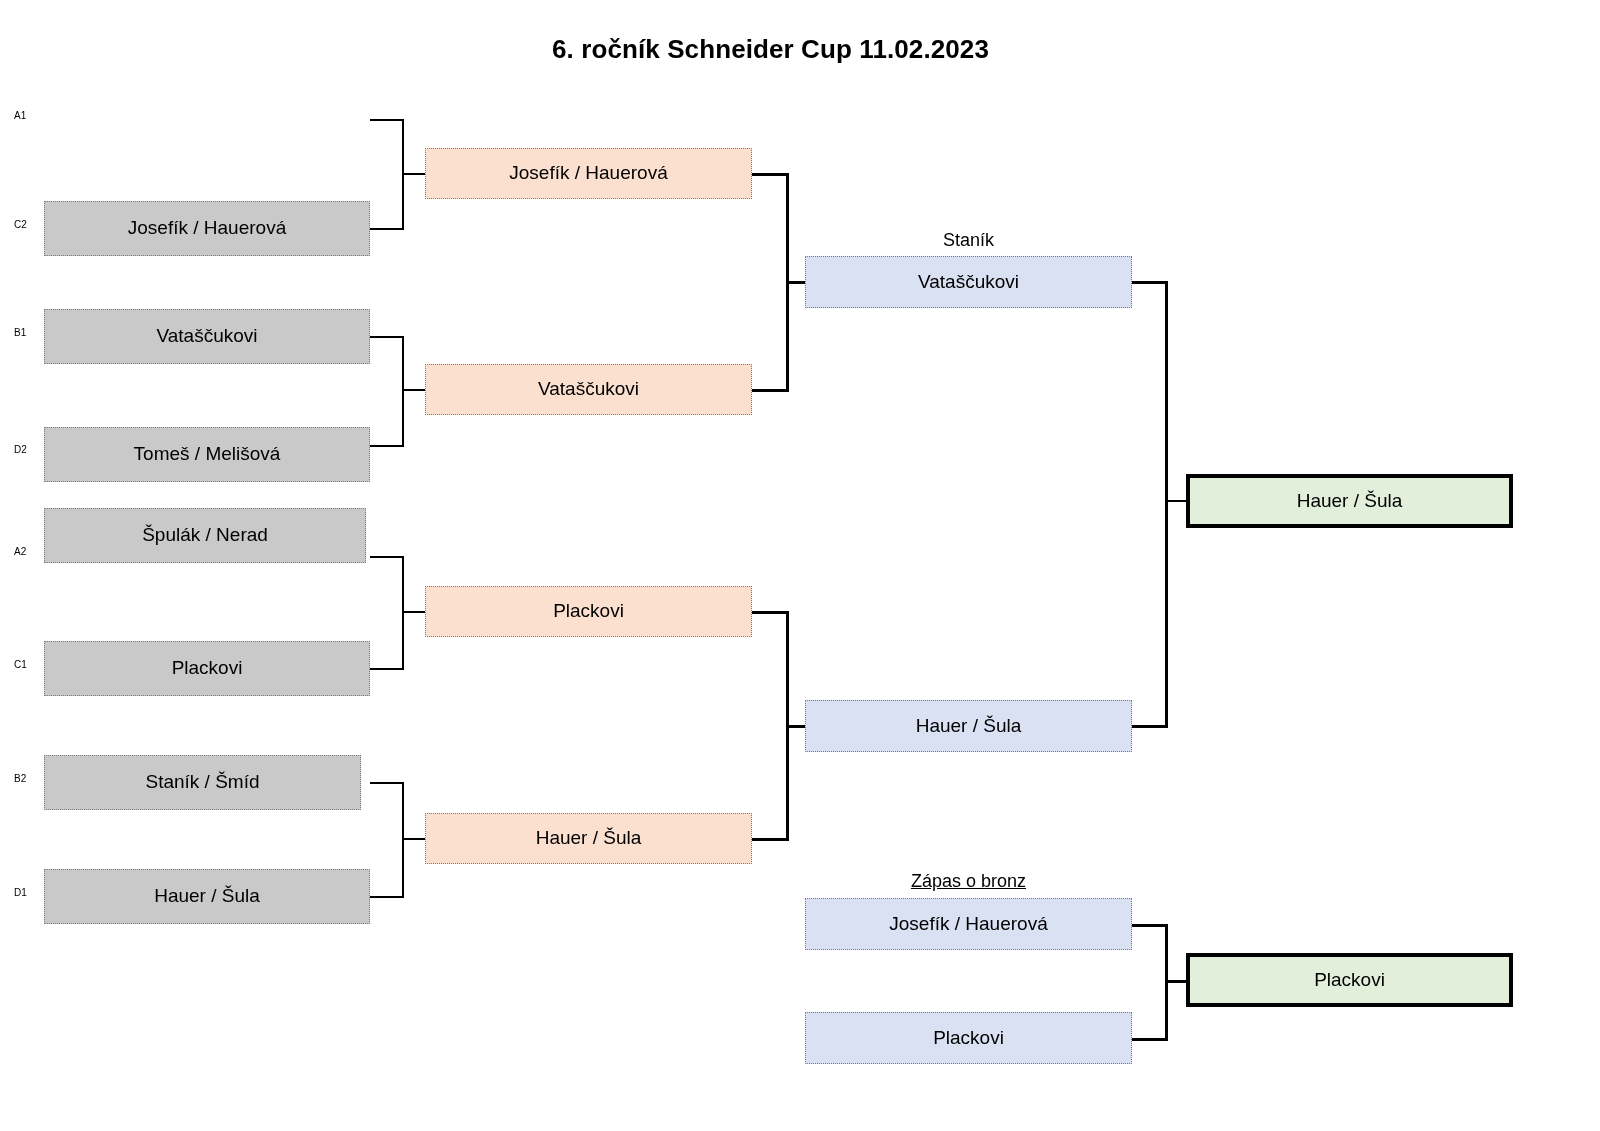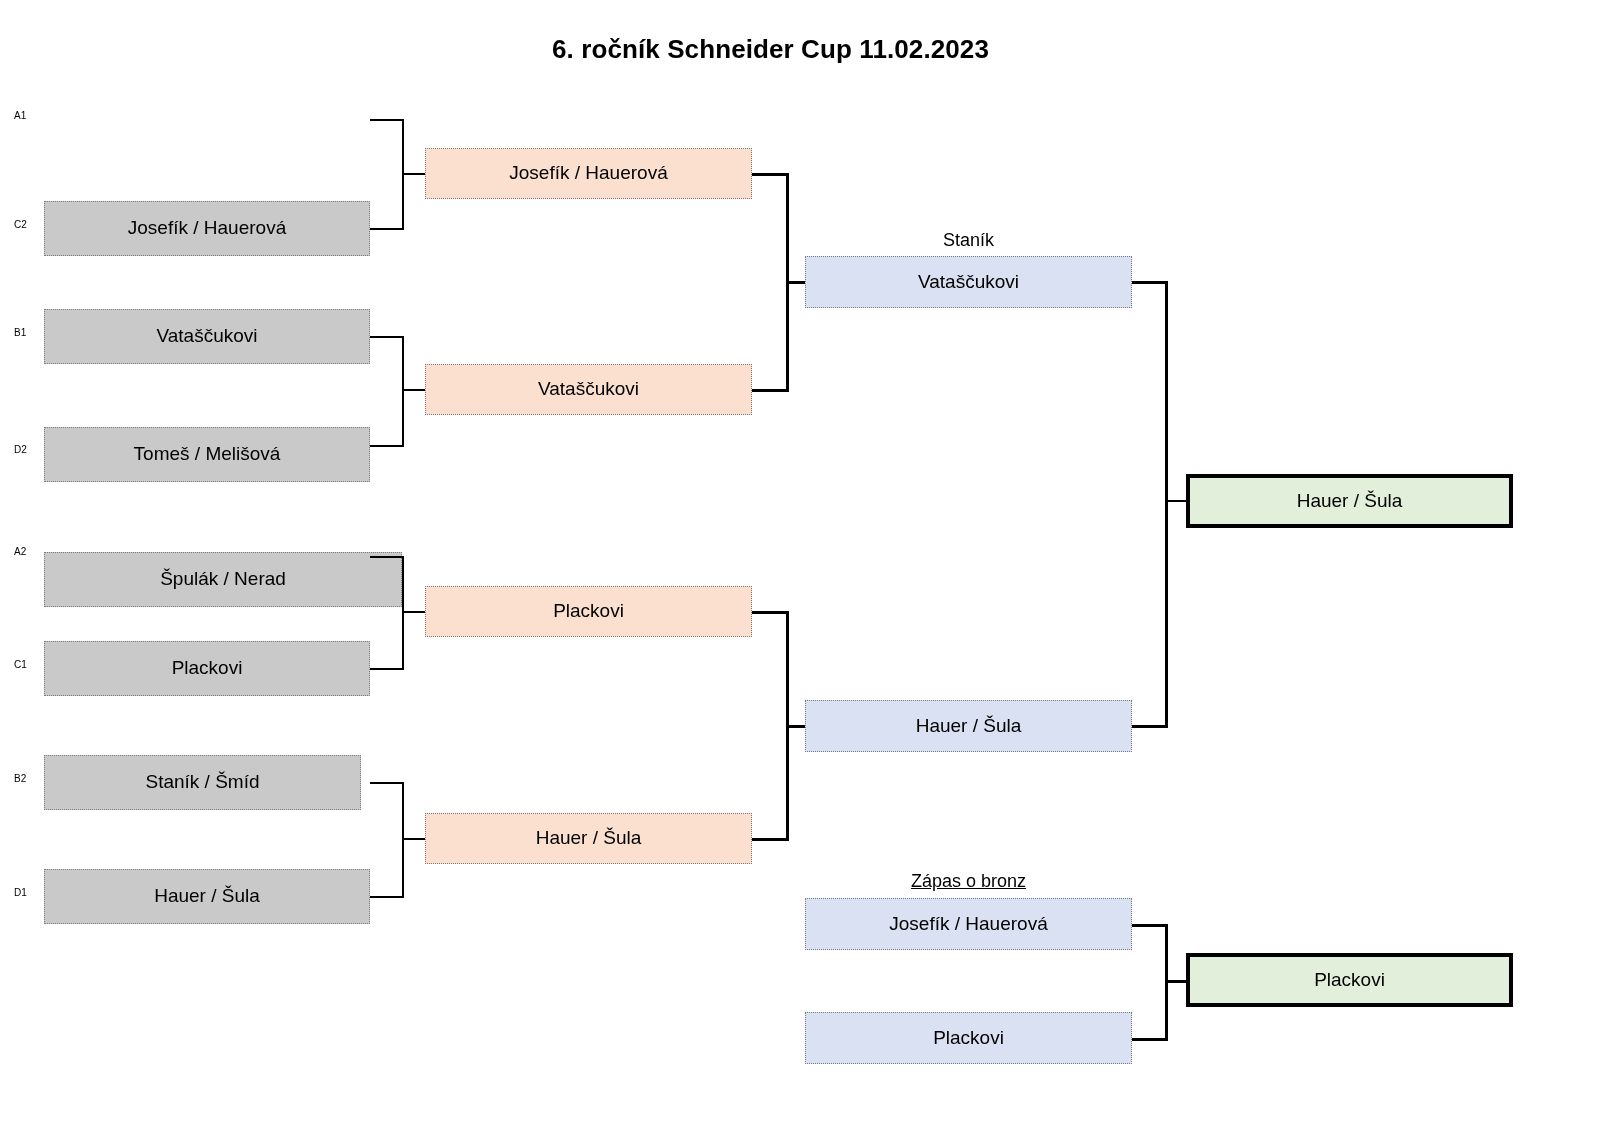--- a/index.html
+++ b/index.html
@@ -88,21 +88,21 @@
   <div class="seed" style="left:14px; top:327px;">B1</div>
   <div class="seed" style="left:14px; top:444px;">D2</div>
   <div class="seed" style="left:14px; top:546px;">A2</div>
   <div class="seed" style="left:14px; top:659px;">C1</div>
   <div class="seed" style="left:14px; top:773px;">B2</div>
   <div class="seed" style="left:14px; top:887px;">D1</div>
 
   <div class="box r1" style="left:44px; top:201px; width:326px; height:55px;">Josefík / Hauerová</div>
   <div class="box r1" style="left:44px; top:309px; width:326px; height:55px;">Vataščukovi</div>
   <div class="box r1" style="left:44px; top:427px; width:326px; height:55px;">Tomeš / Melišová</div>
-  <div class="box r1" style="left:44px; top:552px; width:358px; height:55px;">Špulák / Nerad</div>
+  <div class="box r1" style="left:44px; top:508px; width:322px; height:55px;">Špulák / Nerad</div>
   <div class="box r1" style="left:44px; top:641px; width:326px; height:55px;">Plackovi</div>
   <div class="box r1" style="left:44px; top:755px; width:317px; height:55px;">Staník / Šmíd</div>
   <div class="box r1" style="left:44px; top:869px; width:326px; height:55px;">Hauer / Šula</div>
 
   <div class="ln h" style="left:370px; top:119px; width:34px;"></div>
   <div class="ln h" style="left:370px; top:228px; width:34px;"></div>
   <div class="ln v" style="left:402px; top:119px; height:110px;"></div>
   <div class="ln h" style="left:402px; top:173px; width:25px;"></div>
 
   <div class="ln h" style="left:370px; top:336px; width:34px;"></div>

